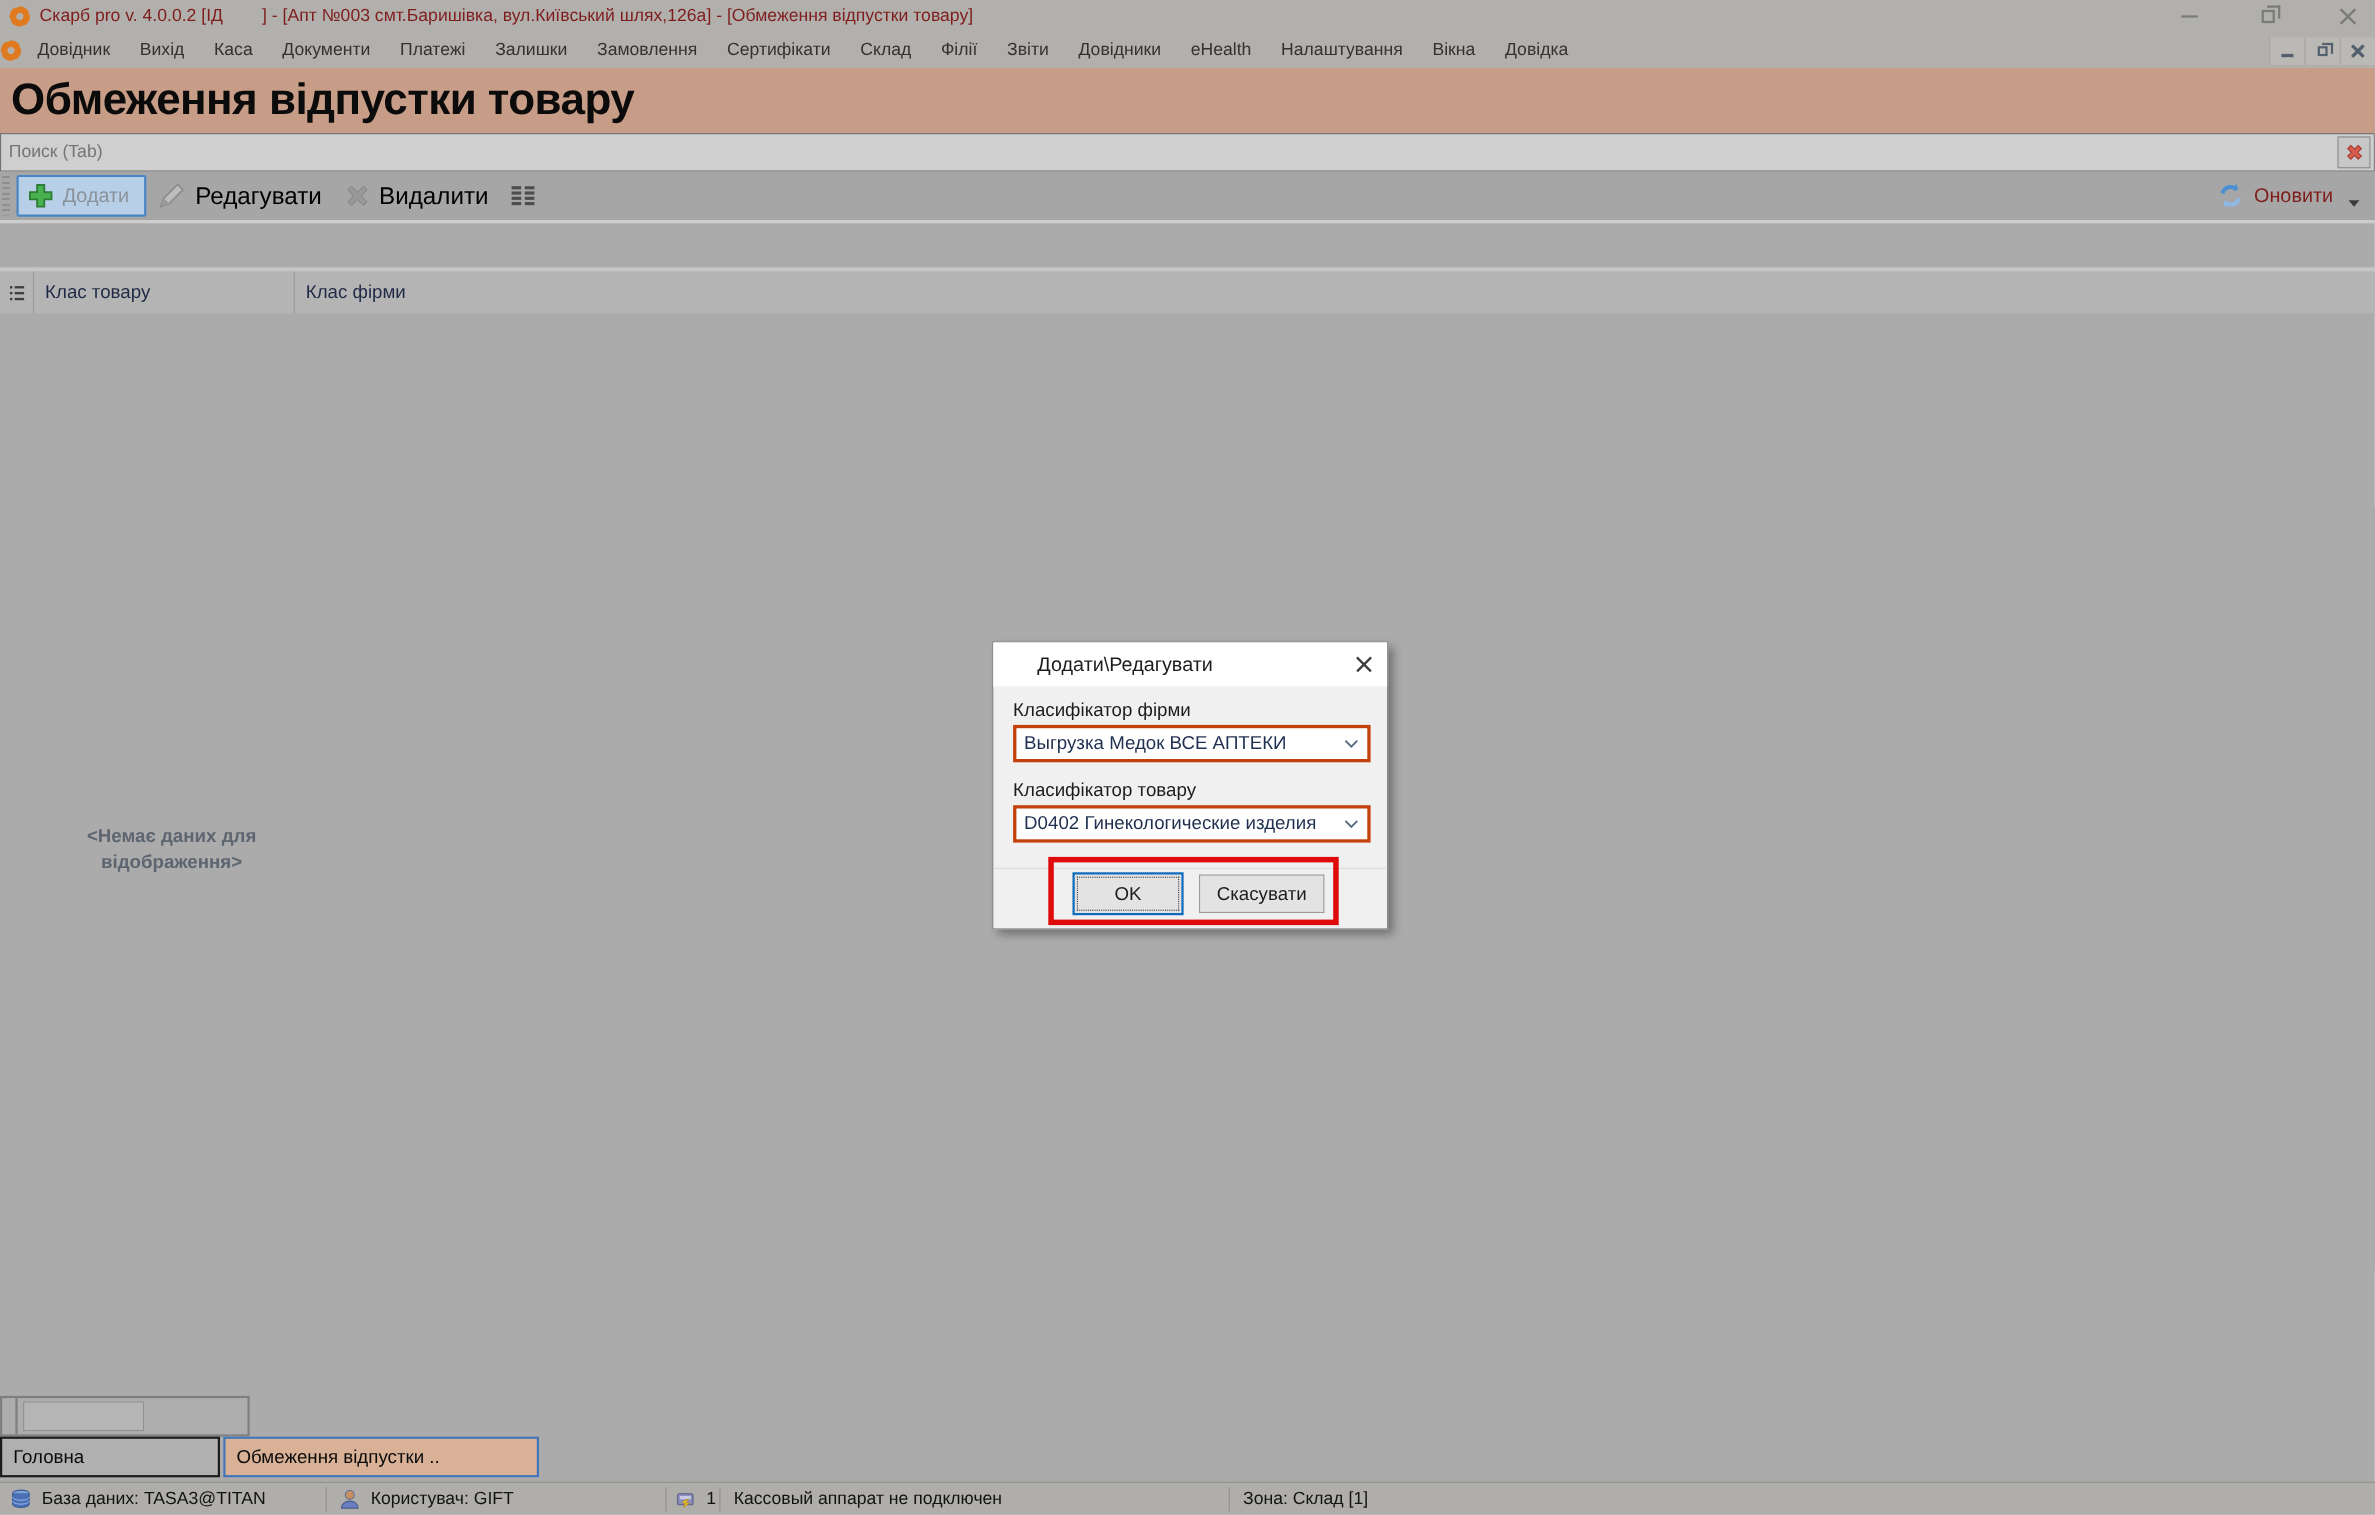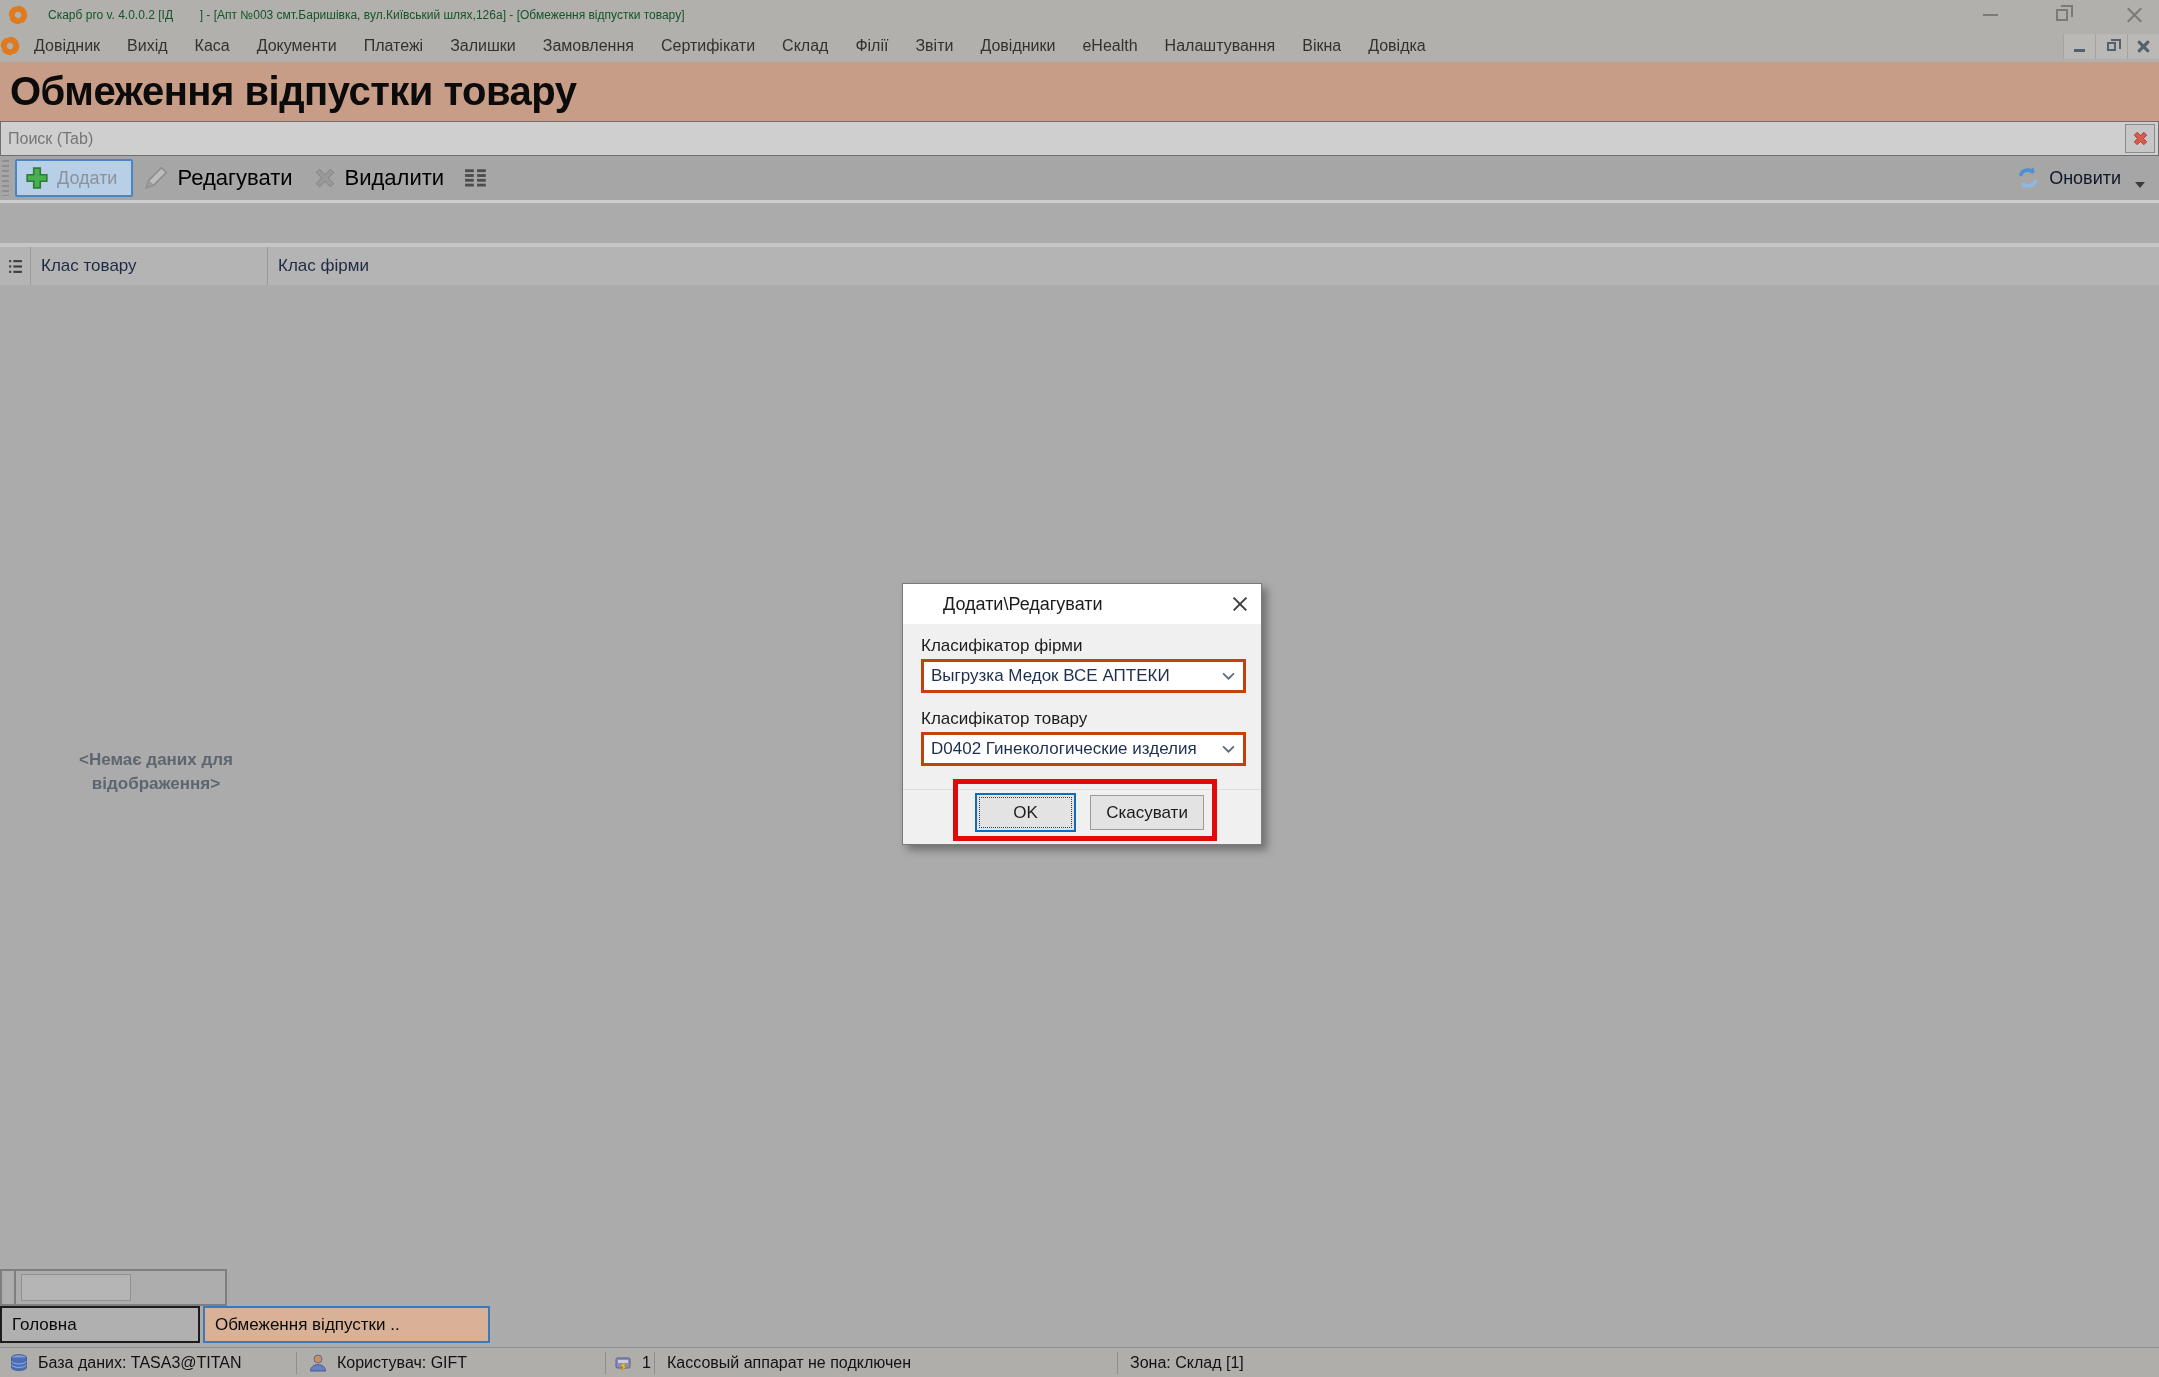--- a/index.html
+++ b/index.html
@@ -3,21 +3,21 @@
 <meta charset="utf-8">
 <style>
   * { margin:0; padding:0; box-sizing:border-box; }
   html,body { width:2159px; height:1377px; }
   body { font-family:"Liberation Sans","DejaVu Sans",sans-serif; }
   #root { position:relative; width:2159px; height:1377px; overflow:hidden; background:#ababab; }
 
   
   .titlebar { position:absolute; left:0; top:0; width:100%; height:30px; background:#b2b0ad;
               display:flex; align-items:center; padding-left:8px; }
-  .titlebar .apptitle { color:#14532d; font-size:12px; margin-left:20px; white-space:pre; }
+  .titlebar .apptitle { color:#7f1d1d; font-size:16px; margin-left:8px; white-space:pre; }
   .wincontrols { position:absolute; right:12px; top:0; height:30px; display:flex; align-items:center; gap:46px; }
   .wc { width:26px; height:26px; display:flex; align-items:center; justify-content:center; }
   .wc-min-glyph { width:15px; height:0; border-top:2px solid #7a7a78; }
   .wc-restore-glyph { position:relative; width:12px; height:12px; border:2px solid #7a7a78; background:transparent; }
   .wc-restore-glyph:before { content:""; position:absolute; left:3px; top:-6px; width:10px; height:10px; border:2px solid #7a7a78; border-bottom:none; border-left:none; }
   .wc-x-glyph { position:relative; width:15px; height:15px; }
   .wc-x-glyph:before, .wc-x-glyph:after { content:""; position:absolute; left:-2px; top:6px; width:19px; height:2px; background:#7a7a78; }
   .wc-x-glyph:before { transform:rotate(45deg); } .wc-x-glyph:after { transform:rotate(-45deg); }
 
   .menubar { position:absolute; left:0; top:30px; width:100%; height:32px; background:#b2b0ad;
@@ -49,21 +49,21 @@
   .toolbar { position:absolute; left:0; top:156px; width:100%; height:44px; background:#a6a6a6;
              display:flex; align-items:center; }
   .grip { width:7px; height:36px; margin-left:2px;
           background:repeating-linear-gradient(to bottom,#8e8e8e 0 2px,transparent 2px 5px); }
   .addbtn { display:flex; align-items:center; gap:8px; margin-left:6px; height:38px; padding:0 14px 0 8px;
             background:#b7cfe7; border:2px solid #4a86c5; border-radius:2px; }
   .addbtn .lbl { font-size:18px; color:#8b9299; }
   .tbtn { display:flex; align-items:center; gap:8px; height:38px; padding:0 10px; }
   .tbtn .lbl { font-size:22px; color:#000000; }
   .refresh { position:absolute; right:14px; top:156px; height:44px; display:flex; align-items:center; gap:8px; }
-  .refresh .lbl { font-size:18px; color:#0f172a; }
+  .refresh .lbl { font-size:18px; color:#7f1d1d; }
   .caret-down { width:0; height:0; border-left:5px solid transparent; border-right:5px solid transparent;
                 border-top:6px solid #3c3c3c; margin-left:6px; margin-top:14px; }
 
   .sepline1 { position:absolute; left:0; top:200px; width:100%; height:3px; background:#cdcdcd; }
   .groupband { position:absolute; left:0; top:203px; width:100%; height:40px; background:#a6a6a6;
                display:flex; align-items:center; }
   .groupband .txt { font-size:19px; font-weight:bold; color:#050505; padding-left:12px; }
   .sepline2 { position:absolute; left:0; top:243px; width:100%; height:4px; background:#c6c6c6; }
 
   

